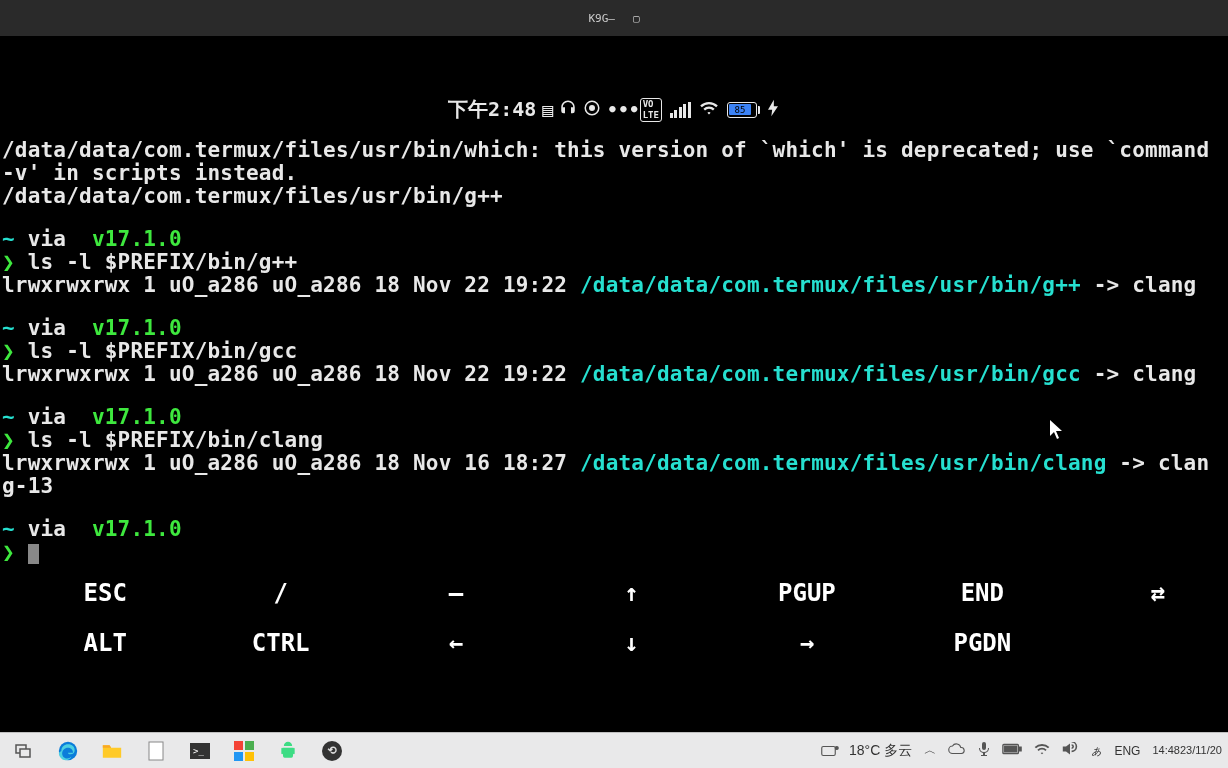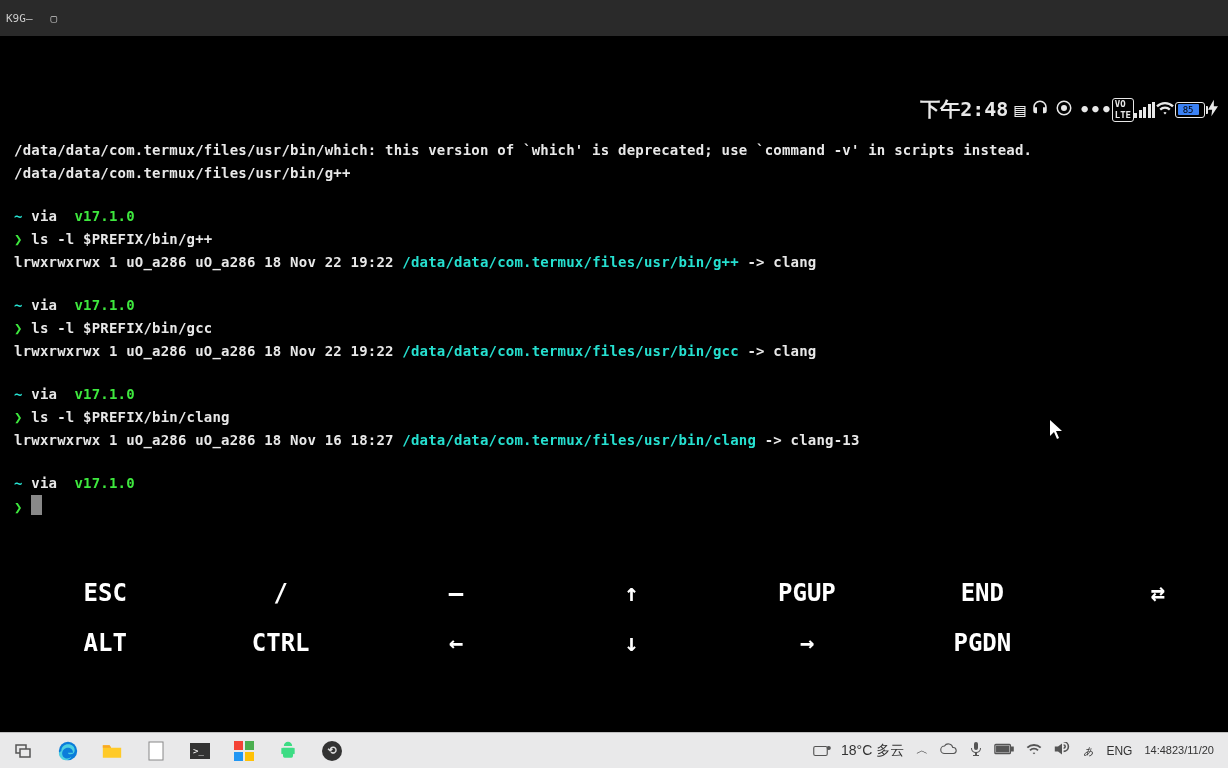--- a/index.html
+++ b/index.html
@@ -1,47 +1,47 @@
 <!DOCTYPE html>
 <html><head>
 <meta charset="utf-8">
 <style>
 * { margin: 0; padding: 0; box-sizing: border-box; }
 html, body { width: 1228px; height: 768px; overflow: hidden; font-family: "Consolas", "DejaVu Sans Mono", monospace; background: #000; color: #e8e8e8; }
-.titlebar { height: 36px; background: #2a2a2a; display: flex; align-items: center; justify-content: flex-start; padding: 13px 6px; font-size: 11px; color: #ccc; }
+.titlebar { height: 36px; background: #2a2a2a; display: flex; align-items: center; justify-content: center; padding: 13px 6px; font-size: 11px; color: #ccc; }
 .titlebar .right { display: flex; gap: 18px; }
 .titlebar .right span { cursor: default; }
-.phone-status { display: flex; align-items: center; justify-content: flex-end; padding: 8px 10px 2px 8px; margin-top: 52px; }
+.phone-status { display: flex; align-items: center; justify-content: center; padding: 8px 10px 2px 8px; margin-top: 52px; }
 .phone-status .left { display: flex; align-items: center; gap: 6px; font-size: 20px; font-weight: 600; }
 .phone-status .left .ico { font-size: 18px; }
-.phone-status .right { display: flex; align-items: center; gap: 0; }
+.phone-status .right { display: flex; align-items: center; gap: 8px; }
 .badge { border: 1.5px solid #e8e8e8; border-radius: 3px; padding: 0 2px; font-size: 9px; line-height: 11px; font-weight: 700; }
 .signal-bars { display: inline-flex; align-items: flex-end; gap: 1.5px; height: 16px; }
 .signal-bars span { width: 3px; background: #e8e8e8; }
 .signal-bars span:nth-child(1){height:5px}.signal-bars span:nth-child(2){height:8px}.signal-bars span:nth-child(3){height:11px}.signal-bars span:nth-child(4){height:14px}.signal-bars span:nth-child(5){height:16px}
 .wifi-ico svg, .bolt-ico svg { fill: #e8e8e8; }
 .battery { display: inline-flex; align-items: center; }
 .battery .body { width: 30px; height: 16px; border: 1.5px solid #e8e8e8; border-radius: 3px; position: relative; padding: 1.5px; }
 .battery .fill { height: 100%; width: 85%; background: #3b82f6; border-radius: 1px; display: flex; align-items: center; justify-content: center; font-size: 9px; font-weight: 400; color: #000; }
 .battery .tip { width: 2px; height: 8px; background: #e8e8e8; margin-left: 1px; border-radius: 0 1px 1px 0; }
-.terminal { padding: 14px 6px 0 14px; font-size: 14px; line-height: 23px; font-weight: 600; letter-spacing: 0.2px; }
+.terminal { padding: 14px 6px 0 2px; font-size: 21px; line-height: 23px; font-weight: 600; letter-spacing: 0.2px; }
 .terminal .line { white-space: pre-wrap; word-break: break-all; }
 .cyan { color: #26e0d0; }
 .green { color: #3ee83e; font-weight: 700; }
 .white { color: #e8e8e8; }
 .prompt-arrow { color: #3ee83e; font-weight: 900; }
 .cursor-block { display: inline-block; width: 11px; height: 20px; background: #888; vertical-align: text-bottom; }
 .spacer-sm { height: 20px; }
 .extra-keys { position: absolute; left: 0; right: 0; top: 568px; display: grid; grid-template-columns: repeat(7, 1fr); grid-template-rows: 50px 50px; align-items: center; justify-items: center; font-size: 24px; font-weight: 700; color: #fff; }
 .extra-keys .key { padding: 8px 0; width: 100%; text-align: center; cursor: pointer; margin-left: 35px; }
 .cursor-ptr { position: absolute; left: 1050px; top: 420px; color: #fff; font-size: 18px; pointer-events: none; }
 .taskbar { position: absolute; bottom: 0; left: 0; right: 0; height: 36px; background: #e9e9ea; border-top: 1px solid #bfbfbf; display: flex; align-items: center; justify-content: space-between; font-family: "Segoe UI", sans-serif; font-size: 12px; color: #333; }
 .taskbar .left { display: flex; align-items: center; gap: 4px; padding-left: 4px; }
 .taskbar .left .tb-item { width: 40px; height: 32px; display: flex; align-items: center; justify-content: center; font-size: 18px; cursor: pointer; }
-.taskbar .right { display: flex; align-items: center; gap: 12px; padding-right: 14px; }
+.taskbar .right { display: flex; align-items: center; gap: 12px; padding-right: 6px; }
 .taskbar .right .tray { display: flex; align-items: center; gap: 10px; font-size: 14px; }
 .taskbar .clock { display: flex; flex-direction: row; align-items: flex-end; line-height: 13px; font-size: 11px; }
 .edge-icon{width:20px;height:20px}.explorer-icon{width:20px;height:18px}
 .obs-circ{width:20px;height:20px;border-radius:50%;background:#333;display:flex;align-items:center;justify-content:center;color:#ddd;font-size:11px;font-weight:700}
 </style>
 </head>
 <body>
 
 <div class="titlebar">
   <span>K9G</span>

